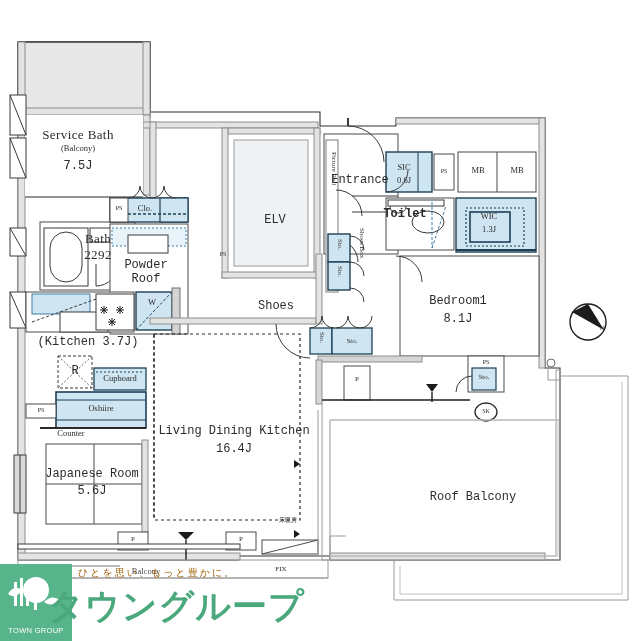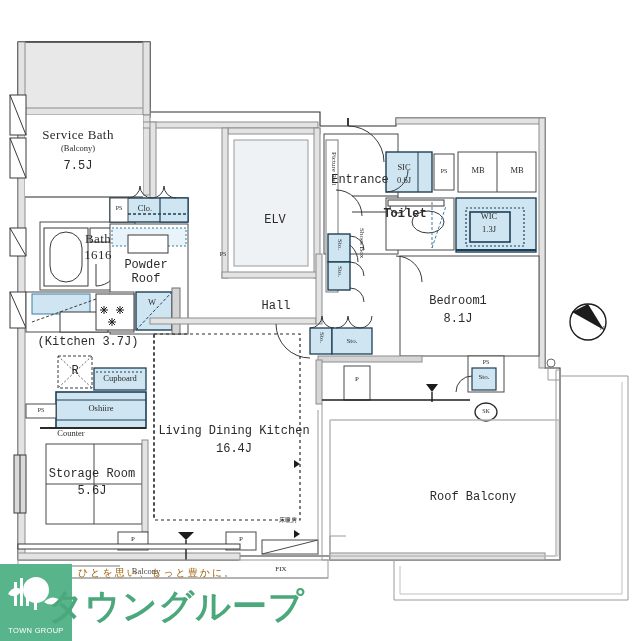--- a/index.html
+++ b/index.html
@@ -303,34 +303,34 @@
     <circle cx="588" cy="322" r="18" fill="#ffffff" stroke="#1c1c1c" stroke-width="1.4"></circle>
     <polygon points="572,312 604,330 588,304" fill="#1c1c1c"></polygon>
   </g>
 </svg>
 
 <div class="lbl c big" style="left:78px;top:128px">Service Bath</div>
 <div class="lbl c sml" style="left:78px;top:144px">(Balcony)</div>
 <div class="lbl c mid" style="left:78px;top:160px">7.5J</div>
 
 <div class="lbl c big" style="left:98px;top:232px">Bath</div>
-<div class="lbl c big" style="left:98px;top:248px">1616</div>
+<div class="lbl c big" style="left:98px;top:248px">2292</div>
 
 <div class="lbl c mid" style="left:146px;top:259px">Powder</div>
 <div class="lbl c mid" style="left:146px;top:273px">Roof</div>
 
 <div class="lbl c mid" style="left:88px;top:336px">(Kitchen 3.7J)</div>
 
-<div class="lbl c mid" style="left:92px;top:468px">Storage Room</div>
+<div class="lbl c mid" style="left:92px;top:468px">Japanese Room</div>
 <div class="lbl c mid" style="left:92px;top:485px">5.6J</div>
 
 <div class="lbl c mid" style="left:234px;top:425px">Living Dining Kitchen</div>
 <div class="lbl c mid" style="left:234px;top:443px">16.4J</div>
 
-<div class="lbl c mid" style="left:276px;top:300px">Hall</div>
+<div class="lbl c mid" style="left:276px;top:300px">Shoes</div>
 <div class="lbl c mid" style="left:275px;top:214px">ELV</div>
 <div class="lbl c mid" style="left:360px;top:174px">Entrance</div>
 <div class="lbl c mid" style="left:405px;top:208px;font-weight:bold">Toilet</div>
 
 <div class="lbl c mid" style="left:458px;top:295px">Bedroom1</div>
 <div class="lbl c mid" style="left:458px;top:313px">8.1J</div>
 
 <div class="lbl c mid" style="left:473px;top:491px">Roof  Balcony</div>
 <div class="lbl c sml" style="left:146px;top:567px;color:#4a4a4a">Balcony</div>
 

